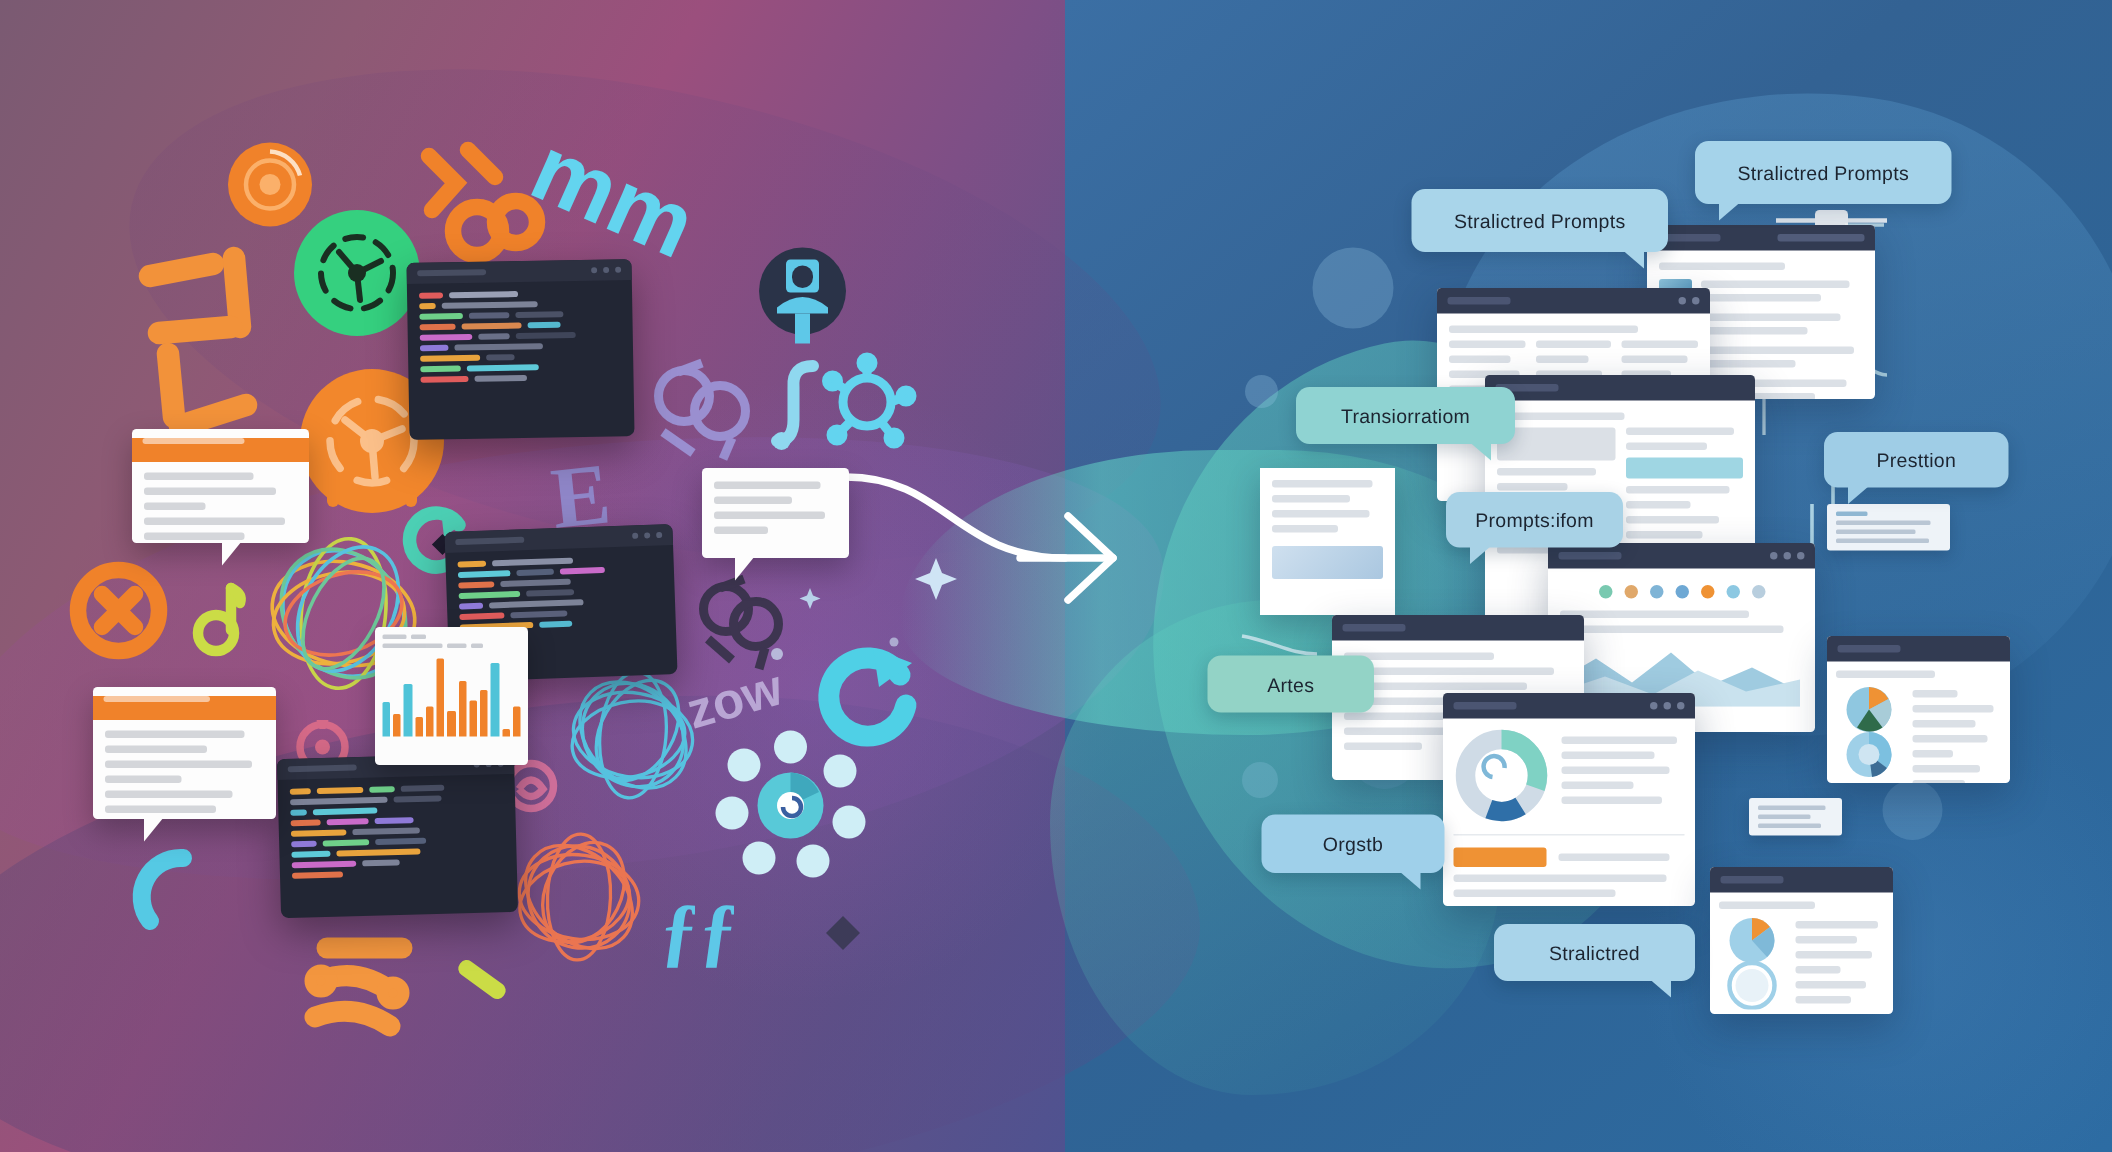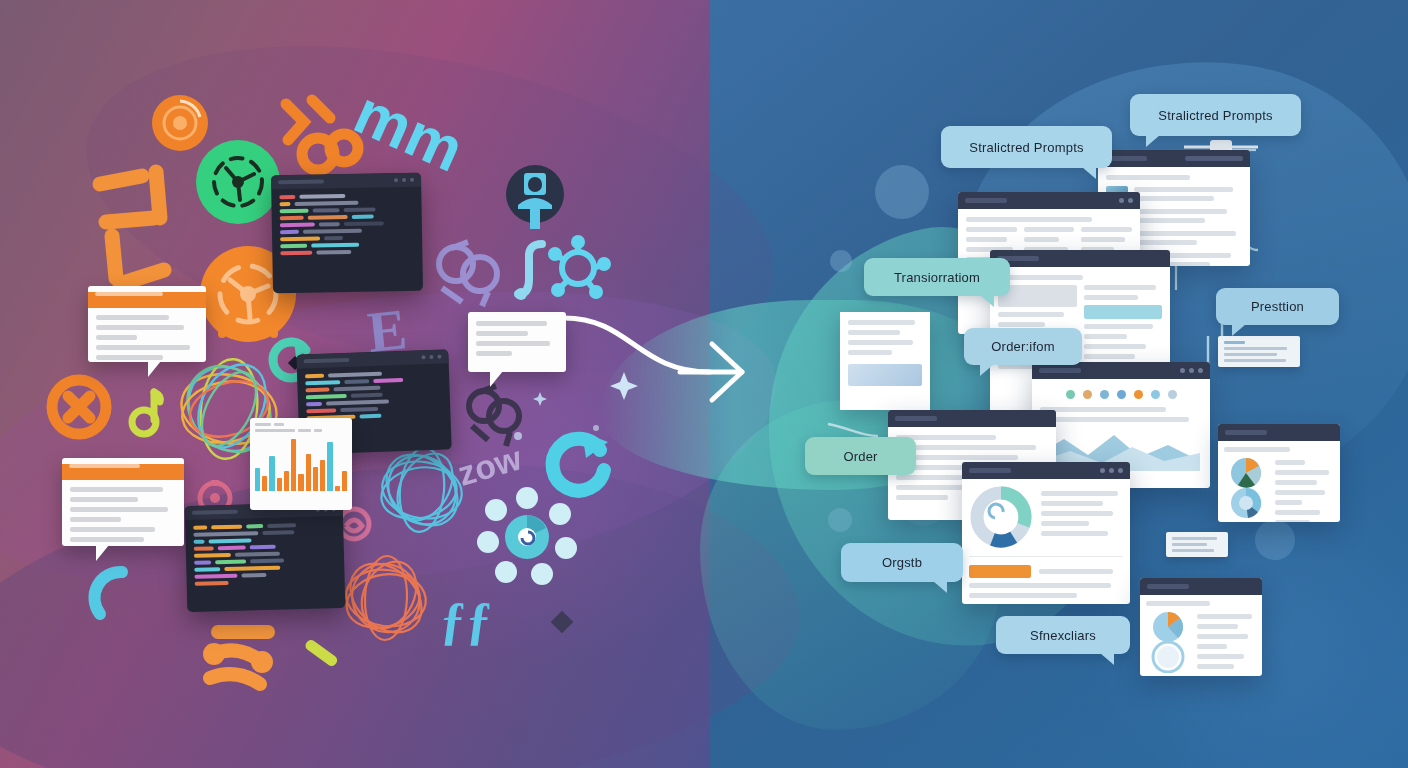--- a/index.html
+++ b/index.html
@@ -887,33 +887,33 @@
       </div>
       <div class="bub" style="left: 941px; top: 126px; min-width: 145px; height: 42px; background: rgb(169, 213, 234);">
         <span>Stralictred Prompts</span>
         <i class="tail" style="border-top-color: rgb(169, 213, 234); right: 16px; border-right: none; border-left: 14px solid transparent;"></i>
       </div>
       <div class="bub" style="left: 864px; top: 258px; min-width: 120px; height: 38px; background: rgb(143, 211, 210);">
         <span>Transiorratiom</span>
         <i class="tail" style="border-top-color: rgb(143, 211, 210); right: 16px; border-right: none; border-left: 14px solid transparent;"></i>
       </div>
       <div class="bub" style="left: 964px; top: 328px; min-width: 92px; height: 37px; background: rgb(168, 210, 230);">
-        <span>Order:ifom</span>
+        <span>Prompts:ifom</span>
         <i class="tail" style="border-top-color: rgb(168, 210, 230); left: 16px;"></i>
       </div>
       <div class="bub" style="left: 1216px; top: 288px; min-width: 97px; height: 37px; background: rgb(159, 205, 230);">
         <span>Presttion</span>
         <i class="tail" style="border-top-color: rgb(159, 205, 230); left: 16px;"></i>
       </div>
       <div class="bub" style="left: 805px; top: 437px; min-width: 85px; height: 38px; background: rgb(147, 211, 198);">
-        <span>Order</span>
+        <span>Artes</span>
       </div>
       <div class="bub" style="left: 841px; top: 543px; min-width: 96px; height: 39px; background: rgb(159, 208, 234);">
         <span>Orgstb</span>
         <i class="tail" style="border-top-color: rgb(159, 208, 234); right: 16px; border-right: none; border-left: 14px solid transparent;"></i>
       </div>
       <div class="bub" style="left: 996px; top: 616px; min-width: 108px; height: 38px; background: rgb(169, 212, 234);">
-        <span>Sfnexcliars</span>
+        <span>Stralictred</span>
         <i class="tail" style="border-top-color: rgb(169, 212, 234); right: 16px; border-right: none; border-left: 14px solid transparent;"></i>
       </div>
     </div>
 
 </div>
 
 </body></html>

